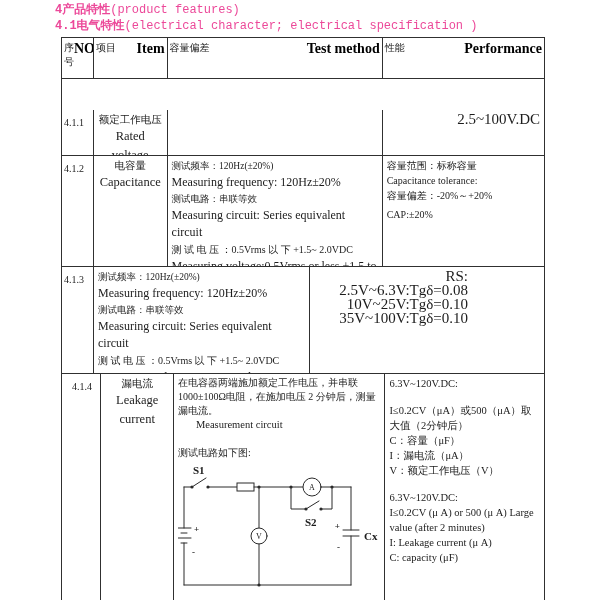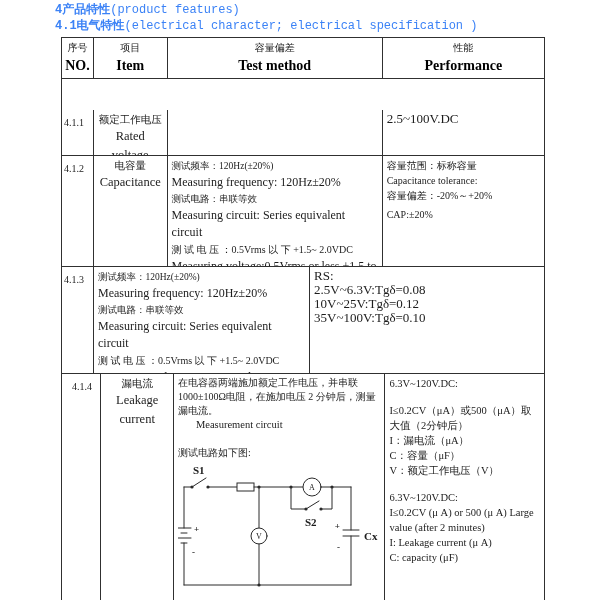--- a/index.html
+++ b/index.html
@@ -2,50 +2,50 @@
 <html><head>
 <meta charset="utf-8">
 <style>
   html,body{margin:0;padding:0;}
   body{
     width:600px;height:600px;background:#ffffff;position:relative;
     font-family:"Liberation Serif", serif;color:#1c1c1c;
     -webkit-font-smoothing:antialiased;
   }
   .titles{position:absolute;left:55px;top:2px;line-height:16px;white-space:nowrap;}
-  .title-line{font-family:"Liberation Mono", monospace;font-size:12px;color:#3b82f6;}
+  .title-line{font-family:"Liberation Mono", monospace;font-size:12px;color:#ec4899;}
   .title-cn{font-weight:700;letter-spacing:0px;}
   .title-en{font-weight:500;}
 
   .tbl{position:absolute;left:61px;top:37px;width:484px;border:1px solid #303030;box-sizing:border-box;background:#fff;}
   .row{display:flex;border-bottom:1px solid #303030;box-sizing:border-box;}
   .row:last-child{border-bottom:none;}
   .cell{box-sizing:border-box;border-right:1px solid #303030;padding:2px 4px;overflow:hidden;}
   .cell:last-child{border-right:none;}
   .c1{width:32px;padding:2px 1px 2px 2px;}
   .c2{width:74px;text-align:center;}
   .c3{width:216px;}
   .c4{width:162px;}
   .h-head{height:41px;} .h-r1{height:46px;margin-top:31px;} .h-r2{height:111px;} .h-r3{height:107px;} .h-r4{height:247px;margin-left:8px;}
 
-  .hd{display:flex;flex-direction:column;justify-content:space-between;text-align:center;padding:3px 2px;}
+  .hd{display:flex;flex-direction:row;justify-content:space-between;text-align:center;padding:3px 2px;}
   .hd-cn{font-size:10px;color:#222;}
   .hd-en{font-size:14px;font-weight:700;color:#000;padding-bottom:1px;}
   .hd-no{text-align:left;padding-left:2px;}
 
   .no-txt{font-size:10px;}
   .item-cn{font-size:10.5px;line-height:15px;}
   .item-en{font-size:12.5px;line-height:19px;}
 
   .m-cn{font-size:9.5px;line-height:16px;}
   .m-en{font-size:12px;line-height:17px;}
   .m-mix{font-size:10px;line-height:17px;}
 
   .p-line{font-size:10px;line-height:15px;}
-  .p-df{font-size:13px;line-height:14px;}
+  .p-df{font-size:15px;line-height:14px;text-align:right;}
 
   .lk-cn{font-size:10px;line-height:14px;}
   .lk-en{font-size:10.5px;line-height:14px;margin-top:1px;}
   .lk-circuit{font-size:10.5px;line-height:14px;padding-left:18px;}
   .lk-diagram-label{font-size:10px;margin-top:14px;line-height:14px;}
 
   .pk-line{font-size:10.5px;line-height:15px;}
   .pk-gap{height:12px;}
 
   svg text{font-family:"Liberation Serif", serif;}
@@ -124,21 +124,21 @@
       <div class="m-cn">测试频率：120Hz(±20%)</div>
       <div class="m-en">Measuring frequency: 120Hz±20%</div>
       <div class="m-cn">测试电路：串联等效</div>
       <div class="m-en">Measuring circuit: Series equivalent circuit</div>
       <div class="m-mix">测 试 电 压 ：0.5Vrms 以 下 +1.5~ 2.0VDC</div>
       <div class="m-en">Measuring voltage:0.5Vrms or less +1.5 to 2.0 VDC</div>
     </div>
     <div class="cell c4">
       <div class="p-df">RS:</div>
       <div class="p-df">2.5V~6.3V:Tgδ=0.08</div>
-      <div class="p-df">10V~25V:Tgδ=0.12</div>
+      <div class="p-df">10V~25V:Tgδ=0.10</div>
       <div class="p-df">35V~100V:Tgδ=0.10</div>
     </div>
   </div>
 
   <div class="row h-r4">
     <div class="cell c1"><span class="no-txt">4.1.4</span></div>
     <div class="cell c2">
       <div class="item-cn">漏电流</div>
       <div class="item-en">Leakage</div>
       <div class="item-en">current</div>
@@ -201,22 +201,22 @@
           <text x="162" y="67" text-anchor="end" class="pol">+</text>
           <text x="162" y="88" text-anchor="end" class="pol">-</text>
           <text x="186" y="78" class="cx-label">Cx</text>
         </g>
       </svg>
     </div>
     <div class="cell c4">
       <div class="pk-line">6.3V~120V.DC:</div>
       <div class="pk-gap"></div>
       <div class="pk-line">I≤0.2CV（μA）或500（μA）取大值（2分钟后）</div>
+      <div class="pk-line">C：容量（μF）</div>
       <div class="pk-line">I：漏电流（μA）</div>
-      <div class="pk-line">C：容量（μF）</div>
       <div class="pk-line">V：额定工作电压（V）</div>
       <div class="pk-gap"></div>
       <div class="pk-line">6.3V~120V.DC:</div>
       <div class="pk-line">I≤0.2CV (μ A) or 500 (μ A) Large value (after 2 minutes)</div>
       <div class="pk-line">I: Leakage current (μ A)</div>
       <div class="pk-line">C: capacity (μF)</div>
     </div>
   </div>
 
 </div>

